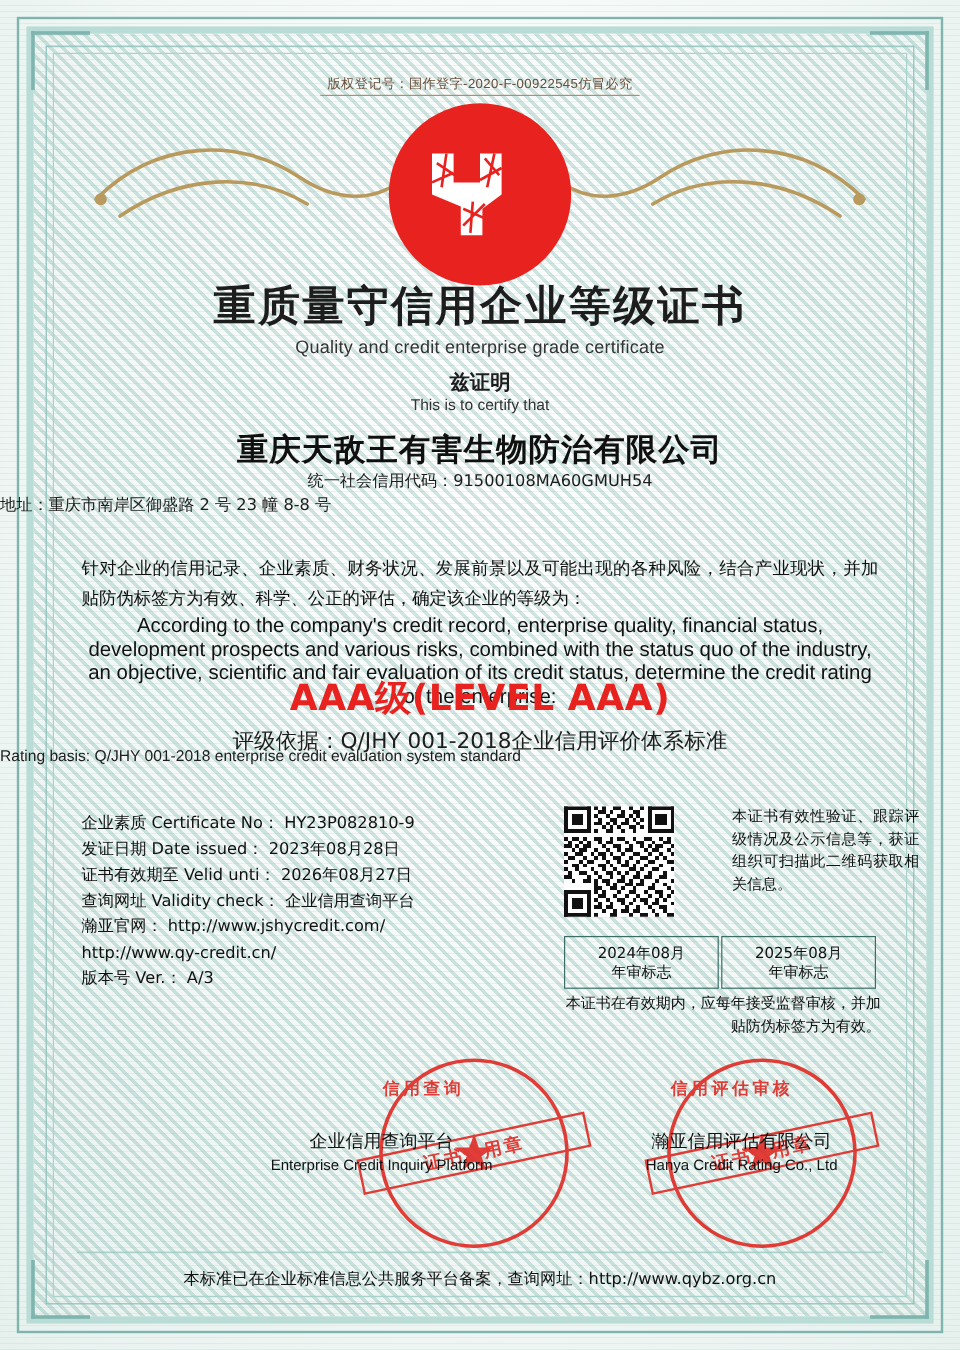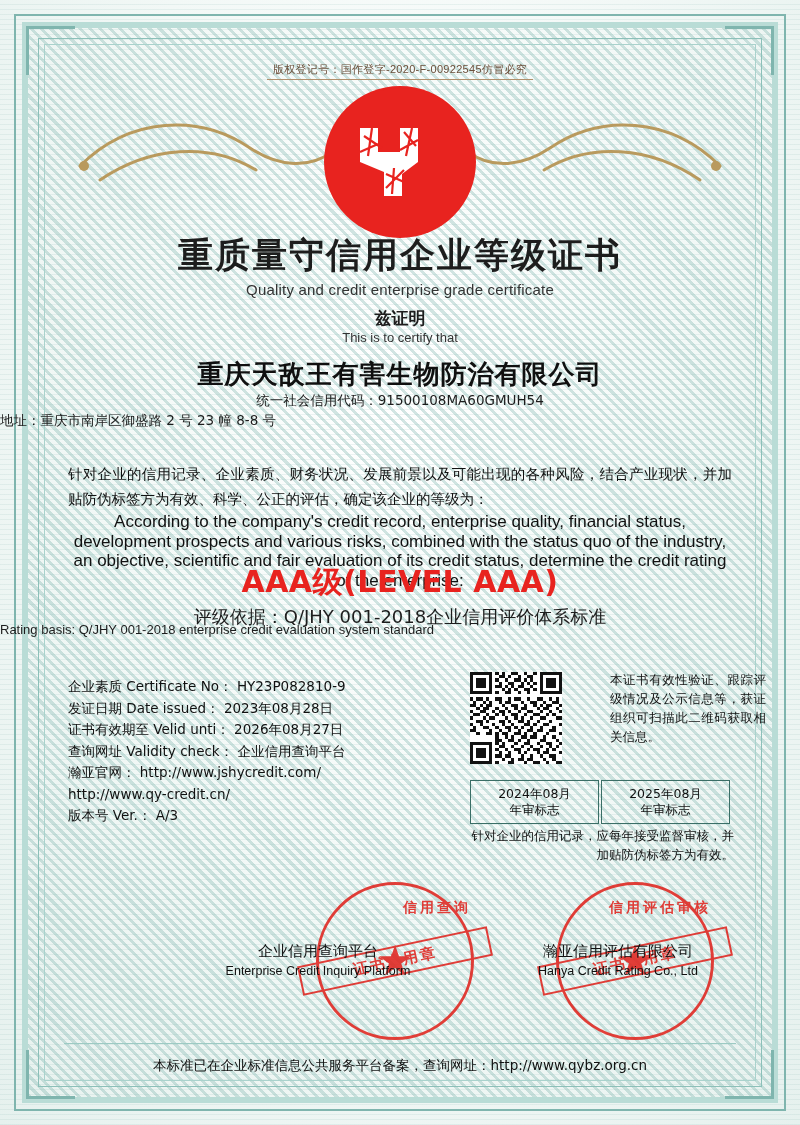--- a/index.html
+++ b/index.html
@@ -181,21 +181,21 @@
   }
   .seal .band{
     position:absolute;left:50%;top:50%;transform:translate(-50%,-50%) rotate(-12deg);
     width:190px;height:26px;border:2px solid #e0251f;
     display:flex;align-items:center;justify-content:center;
     font-size:15px;font-weight:bold;color:#e0251f;letter-spacing:2px;
     background:transparent;
     font-family:"DejaVu Sans","Liberation Sans",sans-serif;
   }
   .seal .arc{
-    position:absolute;left:0;top:14px;width:100%;text-align:right;
+    position:absolute;left:0;top:14px;width:100%;text-align:left;
     font-size:14px;font-weight:bold;color:#e0251f;letter-spacing:3px;
     font-family:Liberation Mono, monospace;
   }
   .seal-left{left:316px;top:882px;}
   .seal-right{right:86px;top:882px;}
 
   .org{
     position:absolute;font-size:15px;color:#111;text-align:center;width:300px;
     font-family:"DejaVu Sans","Liberation Sans",sans-serif;
   }
@@ -546,21 +546,21 @@
     <div class="year-box">
       <span>2024年08月</span>
       <span>年审标志</span>
     </div>
     <div class="year-box">
       <span>2025年08月</span>
       <span>年审标志</span>
     </div>
   </div>
 
-  <div class="valid-note">针对企业的信用记录，应每年接受监督审核，并加贴防伪标签方为有效。</div>
+  <div class="valid-note">本证书在有效期内，应每年接受监督审核，并加贴防伪标签方为有效。</div>
 
   <div class="seal seal-left">
     <div class="arc">信用查询</div>
     <div class="star">★</div>
     <div class="band">证书专用章</div>
   </div>
 
   <div class="seal seal-right">
     <div class="arc">信用评估审核</div>
     <div class="star">★</div>

